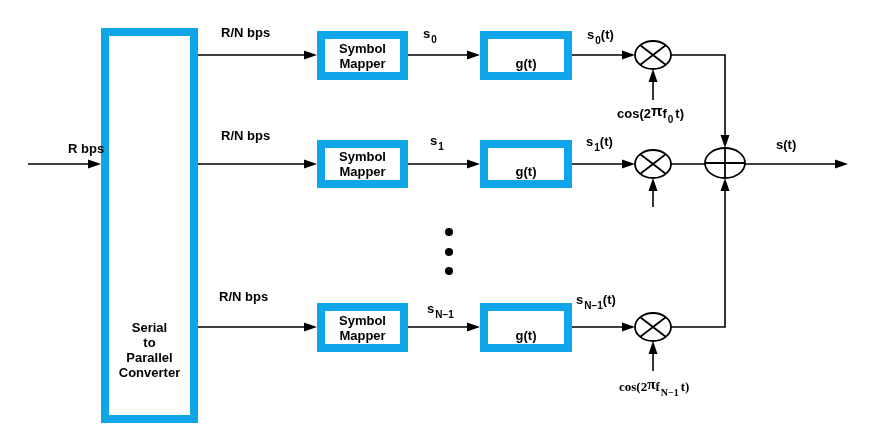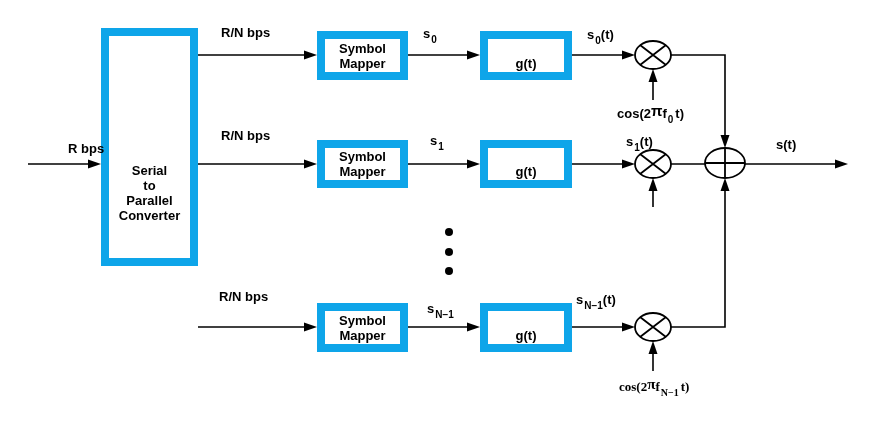--- a/index.html
+++ b/index.html
@@ -105,21 +105,21 @@
       </g>
     </g>
 
     <g fill="#000">
       <circle cx="449" cy="232" r="4"></circle>
       <circle cx="449" cy="252" r="4"></circle>
       <circle cx="449" cy="271" r="4"></circle>
     </g>
   </svg>
 
-  <div class="box" style="left:101px;top:28px;width:97px;height:238px;padding-bottom:34px;">
+  <div class="box" style="left:101px;top:28px;width:97px;height:395px;padding-bottom:34px;">
     <div>Serial</div>
     <div>to</div>
     <div>Parallel</div>
     <div>Converter</div>
   </div>
 
   <div class="box" style="left:317px;top:31px;width:91px;height:49px;">
     <div>Symbol</div>
     <div>Mapper</div>
   </div>
@@ -146,21 +146,21 @@
 
   <div class="lbl" style="left:221px;top:25px;">R/N bps</div>
   <div class="lbl" style="left:221px;top:128px;">R/N bps</div>
   <div class="lbl" style="left:219px;top:289px;">R/N bps</div>
 
   <div class="lbl" style="left:423px;top:26px;"><span>s</span><span class="sub">0</span></div>
   <div class="lbl" style="left:430px;top:133px;"><span>s</span><span class="sub">1</span></div>
   <div class="lbl" style="left:427px;top:301px;"><span>s</span><span class="sub">N−1</span></div>
 
   <div class="lbl" style="left:587px;top:27px;"><span>s</span><span class="sub">0</span><span class="tail">(t)</span></div>
-  <div class="lbl" style="left:586px;top:134px;margin-left:40px;"><span>s</span><span class="sub">1</span><span class="tail">(t)</span></div>
+  <div class="lbl" style="left:586px;top:134px;"><span>s</span><span class="sub">1</span><span class="tail">(t)</span></div>
   <div class="lbl" style="left:576px;top:292px;"><span>s</span><span class="sub">N−1</span><span class="tail">(t)</span></div>
 
   <div class="lbl" style="left:617px;top:102px;"><span>cos(2</span><span class="pi">π</span><span>f</span><span class="sub sub-gap">0</span><span>t)</span></div>
   <div class="lbl" style="left:619px;top:376px;font-family:Liberation Serif, serif;"><span>cos(2</span><span class="pi">π</span><span>f</span><span class="sub sub-gap">N−1</span><span>t)</span></div>
 
   <div class="lbl" style="left:776px;top:137px;">s(t)</div>
 
 </div>
 
 </body></html>

